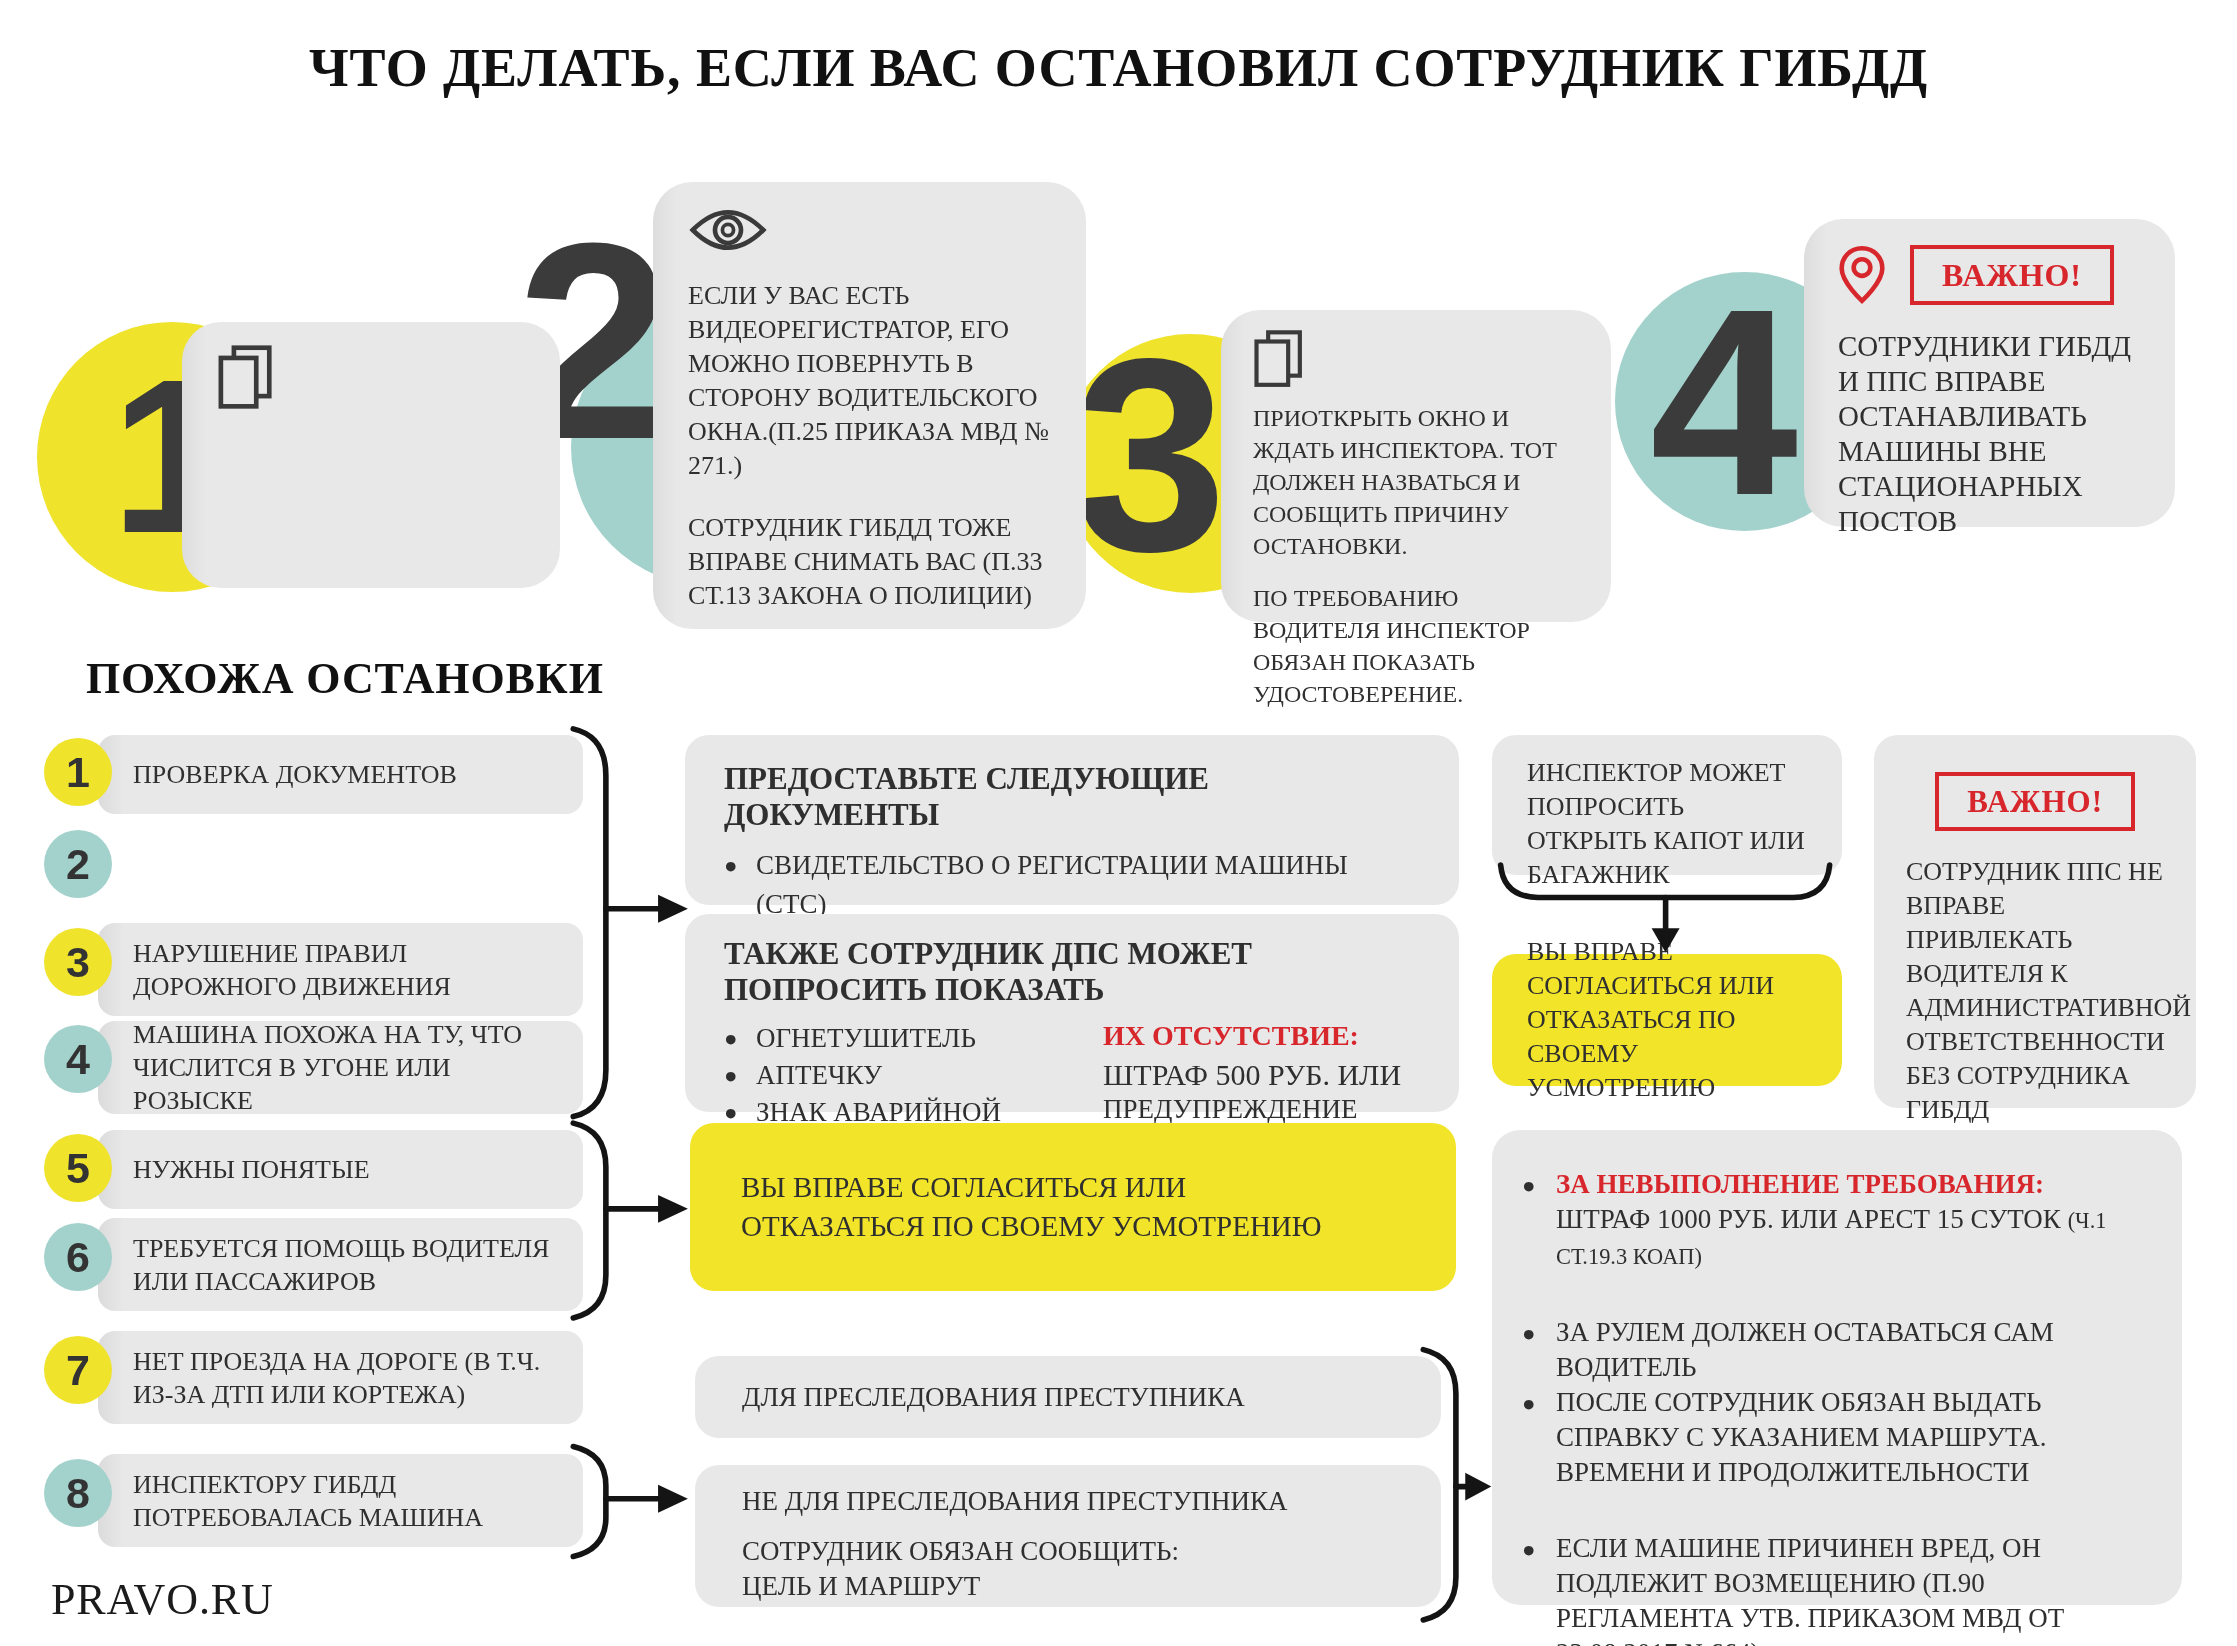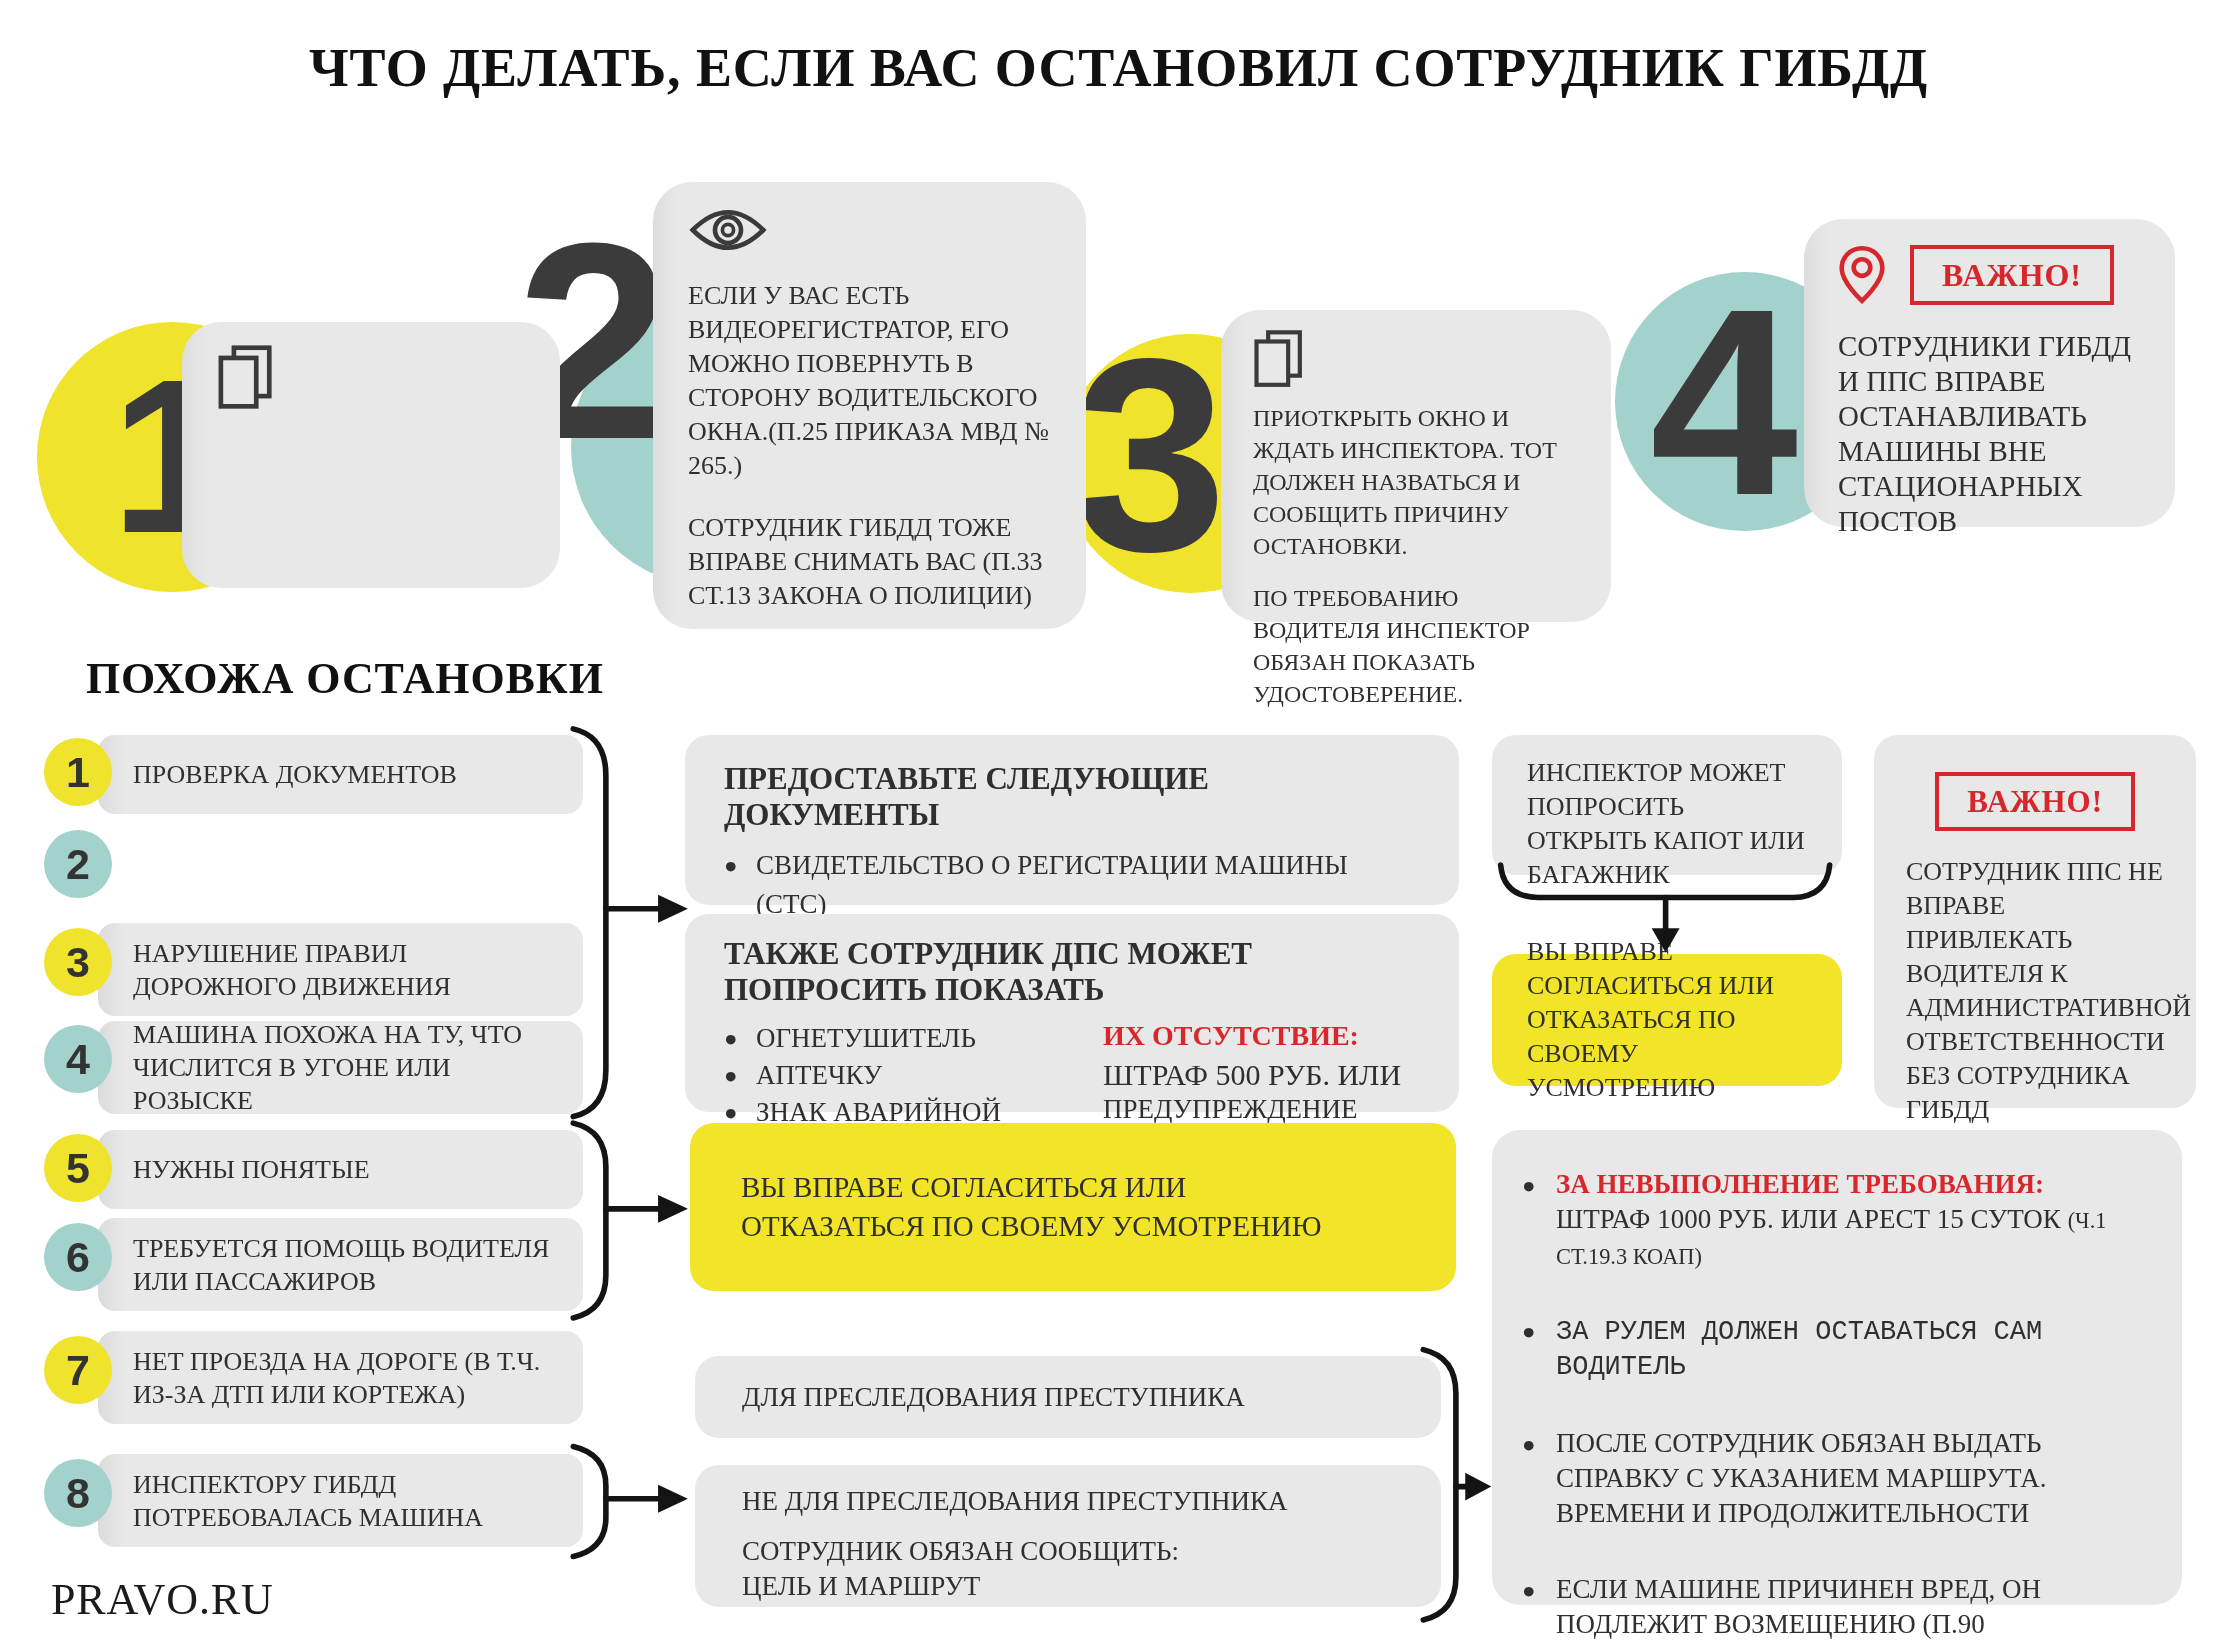--- a/index.html
+++ b/index.html
@@ -70,21 +70,21 @@
   <div class="abs circle c-teal" style="left:571px;top:308px;width:278px;height:278px;"></div>
   <div class="abs big-digit" style="left:516px;top:213px;font-size:280px;">2</div>
   <div class="abs card" style="left:653px;top:182px;width:433px;height:447px;">
     <span>
       <svg width="80" height="52" viewBox="0 0 86 56">
         <path d="M5,28 Q43,-10 81,28 Q43,66 5,28 Z" fill="none" stroke="#3a3a3a" stroke-width="5"></path>
         <circle cx="43" cy="28" r="14" fill="none" stroke="#3a3a3a" stroke-width="5"></circle>
         <circle cx="43" cy="28" r="6" fill="none" stroke="#3a3a3a" stroke-width="4"></circle>
       </svg>
     </span>
-    <p style="margin-top:22.4px;">ЕСЛИ У ВАС ЕСТЬ ВИДЕОРЕГИСТРАТОР, ЕГО МОЖНО ПОВЕРНУТЬ В СТОРОНУ ВОДИТЕЛЬСКОГО ОКНА.(П.25 ПРИКАЗА МВД № 265.)</p>
+    <p style="margin-top:22.4px;">ЕСЛИ У ВАС ЕСТЬ ВИДЕОРЕГИСТРАТОР, ЕГО МОЖНО ПОВЕРНУТЬ В СТОРОНУ ВОДИТЕЛЬСКОГО ОКНА.(П.25 ПРИКАЗА МВД № 271.)</p>
     <div class="gap"></div>
     <p>СОТРУДНИК ГИБДД ТОЖЕ ВПРАВЕ СНИМАТЬ ВАС (П.33 СТ.13 ЗАКОНА О ПОЛИЦИИ)</p>
   </div>
 
   <div class="abs circle c-yellow" style="left:1061px;top:334px;width:259px;height:259px;"></div>
   <div class="abs big-digit" style="left:1074px;top:328px;font-size:275px;">3</div>
   <div class="abs card" style="left:1221px;top:310px;width:390px;height:312px;padding:18.6px 32px;">
     <span>
       <svg width="52" height="60" viewBox="0 0 62 72">
         <rect x="18" y="4" width="38" height="52" fill="none" stroke="#3a3a3a" stroke-width="5"></rect>
@@ -202,21 +202,21 @@
   <div class="abs gblock" style="left:695px;top:1465px;width:746px;height:142px;padding:18.6px 47px;">
     <div style="font-size:27px;line-height:35px;">НЕ ДЛЯ ПРЕСЛЕДОВАНИЯ ПРЕСТУПНИКА</div>
     <div style="font-size:27px;line-height:35px;margin-top:15px;">СОТРУДНИК ОБЯЗАН СООБЩИТЬ:</div>
     <div style="font-size:27px;line-height:35px;">ЦЕЛЬ И МАРШРУТ</div>
   </div>
 
   <div class="abs gblock" style="left:1492px;top:1130px;width:690px;height:475px;border-radius:28px;padding:37px 37px 0 30px;">
     <div class="rq" style="margin-bottom:41px;">
       <span class="red bold">ЗА НЕВЫПОЛНЕНИЕ ТРЕБОВАНИЯ:</span><span> ШТРАФ 1000 РУБ. ИЛИ АРЕСТ 15 СУТОК </span><span class="note-small">(Ч.1 СТ.19.3 КОАП)</span>
     </div>
-    <div class="rq" style="margin-bottom:41px;font-family:Liberation Mono, monospace;">ЗА РУЛЕМ ДОЛЖЕН ОСТАВАТЬСЯ САМ ВОДИТЕЛЬ</div>
+    <div class="rq" style="">ЗА РУЛЕМ ДОЛЖЕН ОСТАВАТЬСЯ САМ ВОДИТЕЛЬ</div>
     <div class="rq" style="margin-bottom:41px;width:559px;">ПОСЛЕ СОТРУДНИК ОБЯЗАН ВЫДАТЬ СПРАВКУ С УКАЗАНИЕМ МАРШРУТА. ВРЕМЕНИ И ПРОДОЛЖИТЕЛЬНОСТИ</div>
     <div class="rq" style="width:597px;">ЕСЛИ МАШИНЕ ПРИЧИНЕН ВРЕД, ОН ПОДЛЕЖИТ ВОЗМЕЩЕНИЮ (П.90 РЕГЛАМЕНТА УТВ. ПРИКАЗОМ МВД ОТ 23.08.2017 №664)</div>
   </div>
 
   <div class="abs logo">PRAVO.RU</div>
 
   <svg class="abs overlay" width="2237" height="1646" viewBox="0 0 2400 1766">
     <g stroke="#141414" stroke-width="6" fill="none" stroke-linecap="round">
 
       <path d="M615,782 Q650,790 650,832 L650,1148 Q650,1190 615,1198"></path>

